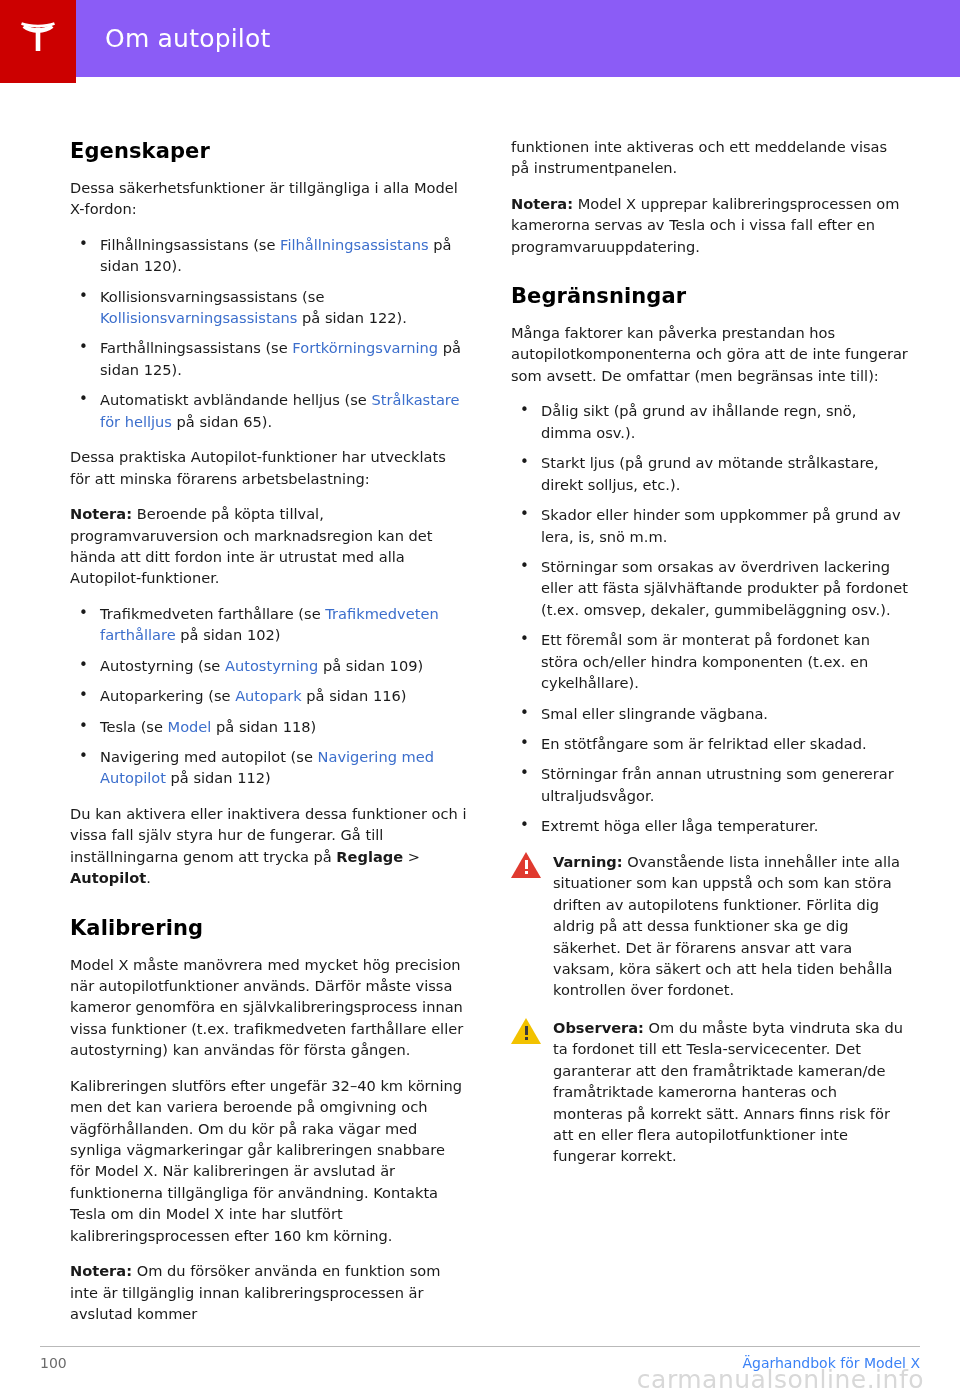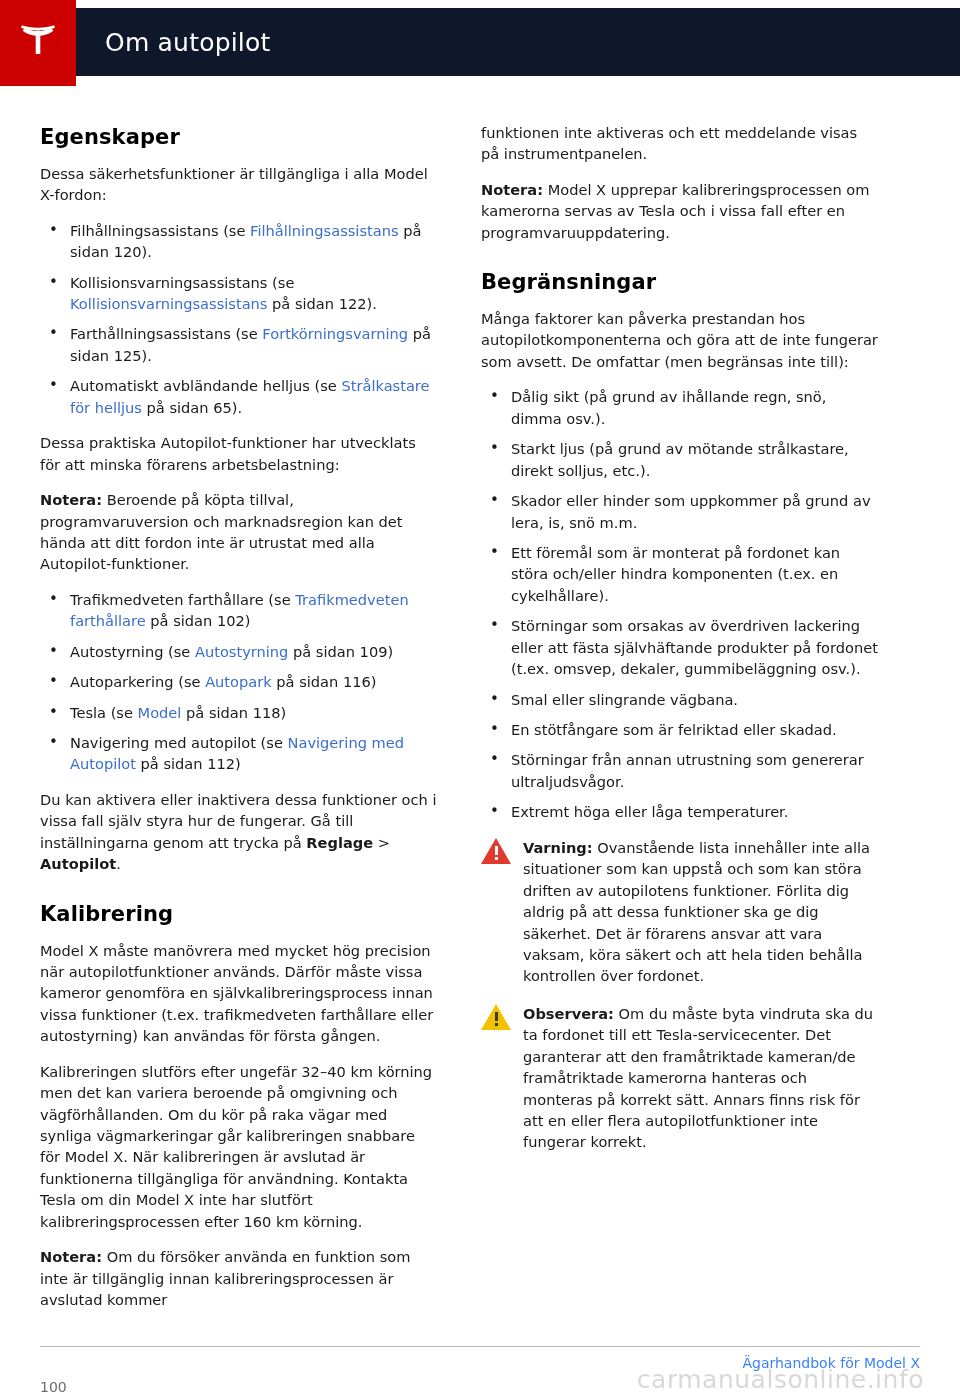--- a/index.html
+++ b/index.html
@@ -11,24 +11,24 @@
     height: 1396px;
     background: #ffffff;
     font-family: "DejaVu Sans", sans-serif;
     color: #1a1a1a;
     position: relative;
     overflow: hidden;
   }
   
   .header {
     position: absolute;
-    top: 8px; left: 0;
+    top: 0; left: 0;
     width: 960px;
-    height: 68px;
-    background: #0f172a;
+    height: 77px;
+    background: #8b5cf6;
     display: flex;
     align-items: center;
   }
   .logo-box {
     width: 76px;
     height: 88px;
     background: #cc0000;
     display: flex;
     align-items: center;
     justify-content: center;
@@ -46,24 +46,25 @@
   .page {
     position: absolute;
     top: 88px;
     left: 0;
     width: 960px;
     height: 1308px;
     background: #ffffff;
   }
   .col {
     position: absolute;
-    top: 34px;
+    top: 48px;
     width: 398px;
     font-size: 14.6px;
     line-height: 1.47;
+    margin-left: 30px;
   }
   .col-left { left: 40px; }
   .col-right { left: 481px; }
 
   h2.sec {
     font-size: 21px;
     font-weight: 700;
     margin: 0 0 10px 0;
     letter-spacing: 0.1px;
     color: #000;
@@ -147,21 +148,20 @@
     width: 880px;
     height: 1px;
     background: #b9b9b9;
   }
   .pagenum {
     position: absolute;
     left: 40px;
     top: 1267px;
     font-size: 14px;
     color: #6b6b6b;
-    margin-top: 24px;
   }
   .footer-right {
     position: absolute;
     right: 40px;
     top: 1267px;
     font-size: 14px;
     color: #3b82f6;
   }
   .watermark {
     position: absolute;
@@ -230,22 +230,22 @@
     <p><b>Notera:</b><span> Model X upprepar kalibreringsprocessen om kamerorna servas av Tesla och i vissa fall efter en programvaruuppdatering.</span></p>
 
     <h2 class="sec spaced">Begränsningar</h2>
 
     <p>Många faktorer kan påverka prestandan hos autopilotkomponenterna och göra att de inte fungerar som avsett. De omfattar (men begränsas inte till):</p>
 
     <ul>
       <li>Dålig sikt (på grund av ihållande regn, snö, dimma osv.).</li>
       <li>Starkt ljus (på grund av mötande strålkastare, direkt solljus, etc.).</li>
       <li>Skador eller hinder som uppkommer på grund av lera, is, snö m.m.</li>
+      <li>Störningar som orsakas av överdriven lackering eller att fästa självhäftande produkter på fordonet (t.ex. omsvep, dekaler, gummibeläggning osv.).</li>
       <li>Ett föremål som är monterat på fordonet kan störa och/eller hindra komponenten (t.ex. en cykelhållare).</li>
-      <li>Störningar som orsakas av överdriven lackering eller att fästa självhäftande produkter på fordonet (t.ex. omsvep, dekaler, gummibeläggning osv.).</li>
       <li>Smal eller slingrande vägbana.</li>
       <li>En stötfångare som är felriktad eller skadad.</li>
       <li>Störningar från annan utrustning som genererar ultraljudsvågor.</li>
       <li>Extremt höga eller låga temperaturer.</li>
     </ul>
 
     <div class="callout">
       <div class="ico">
         <div class="tri red"></div>
         <div class="tri-inner"></div>

